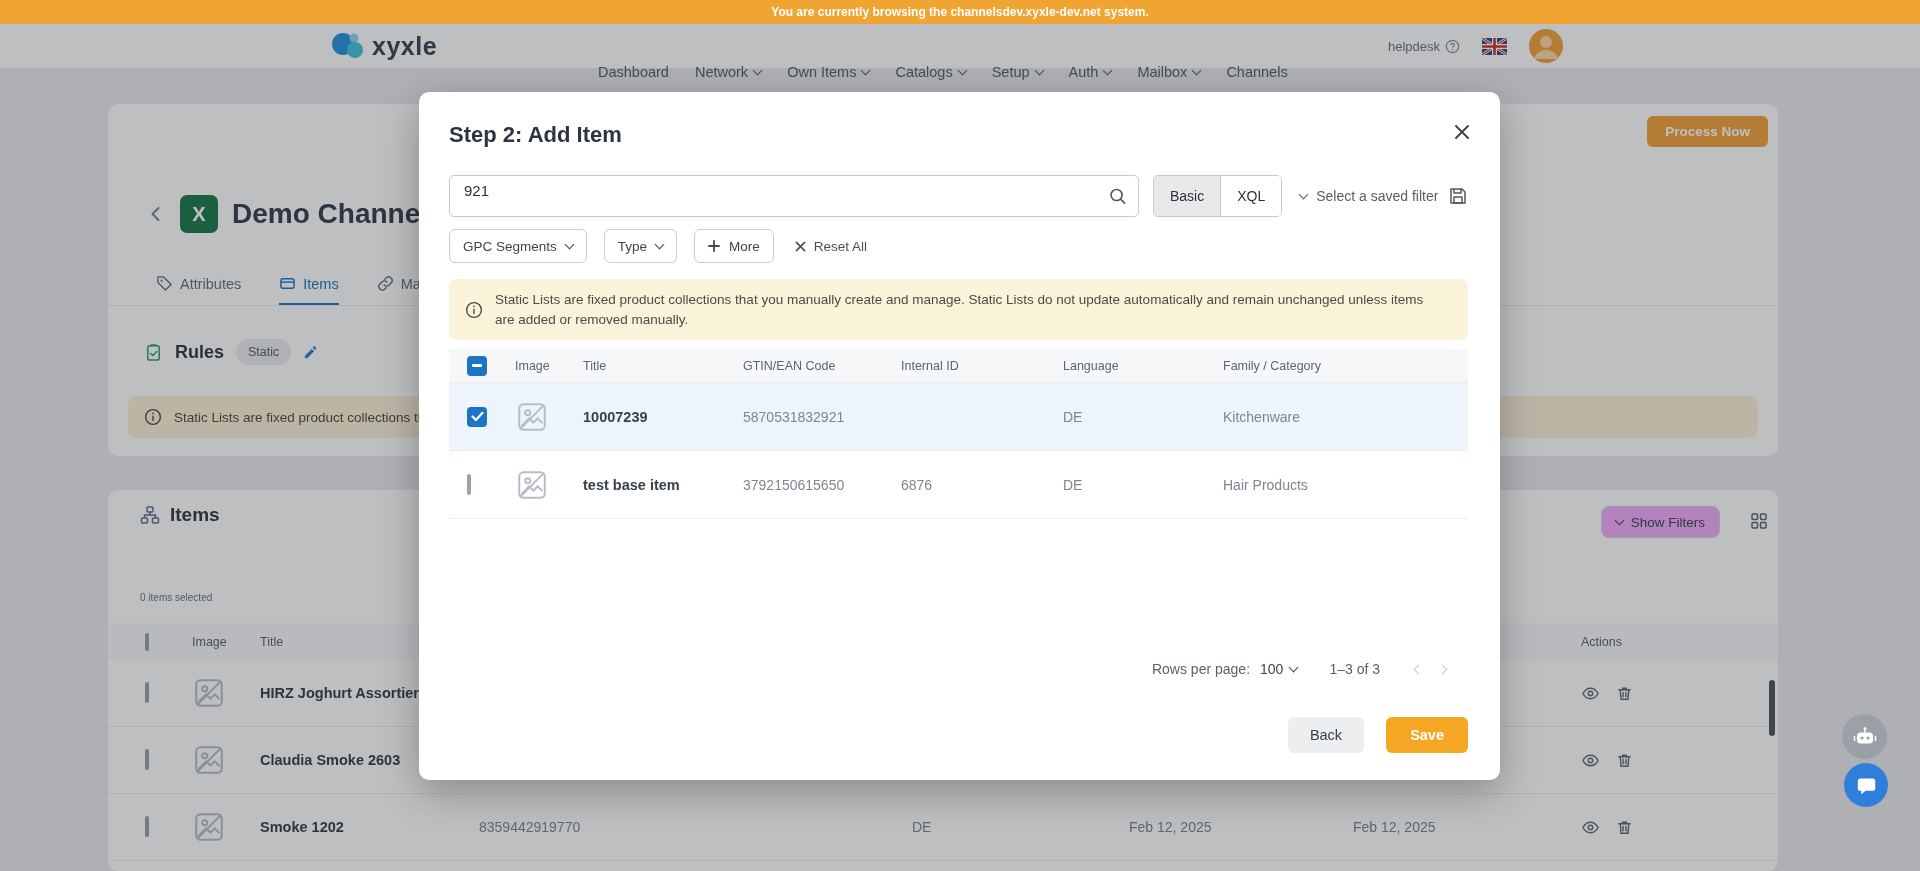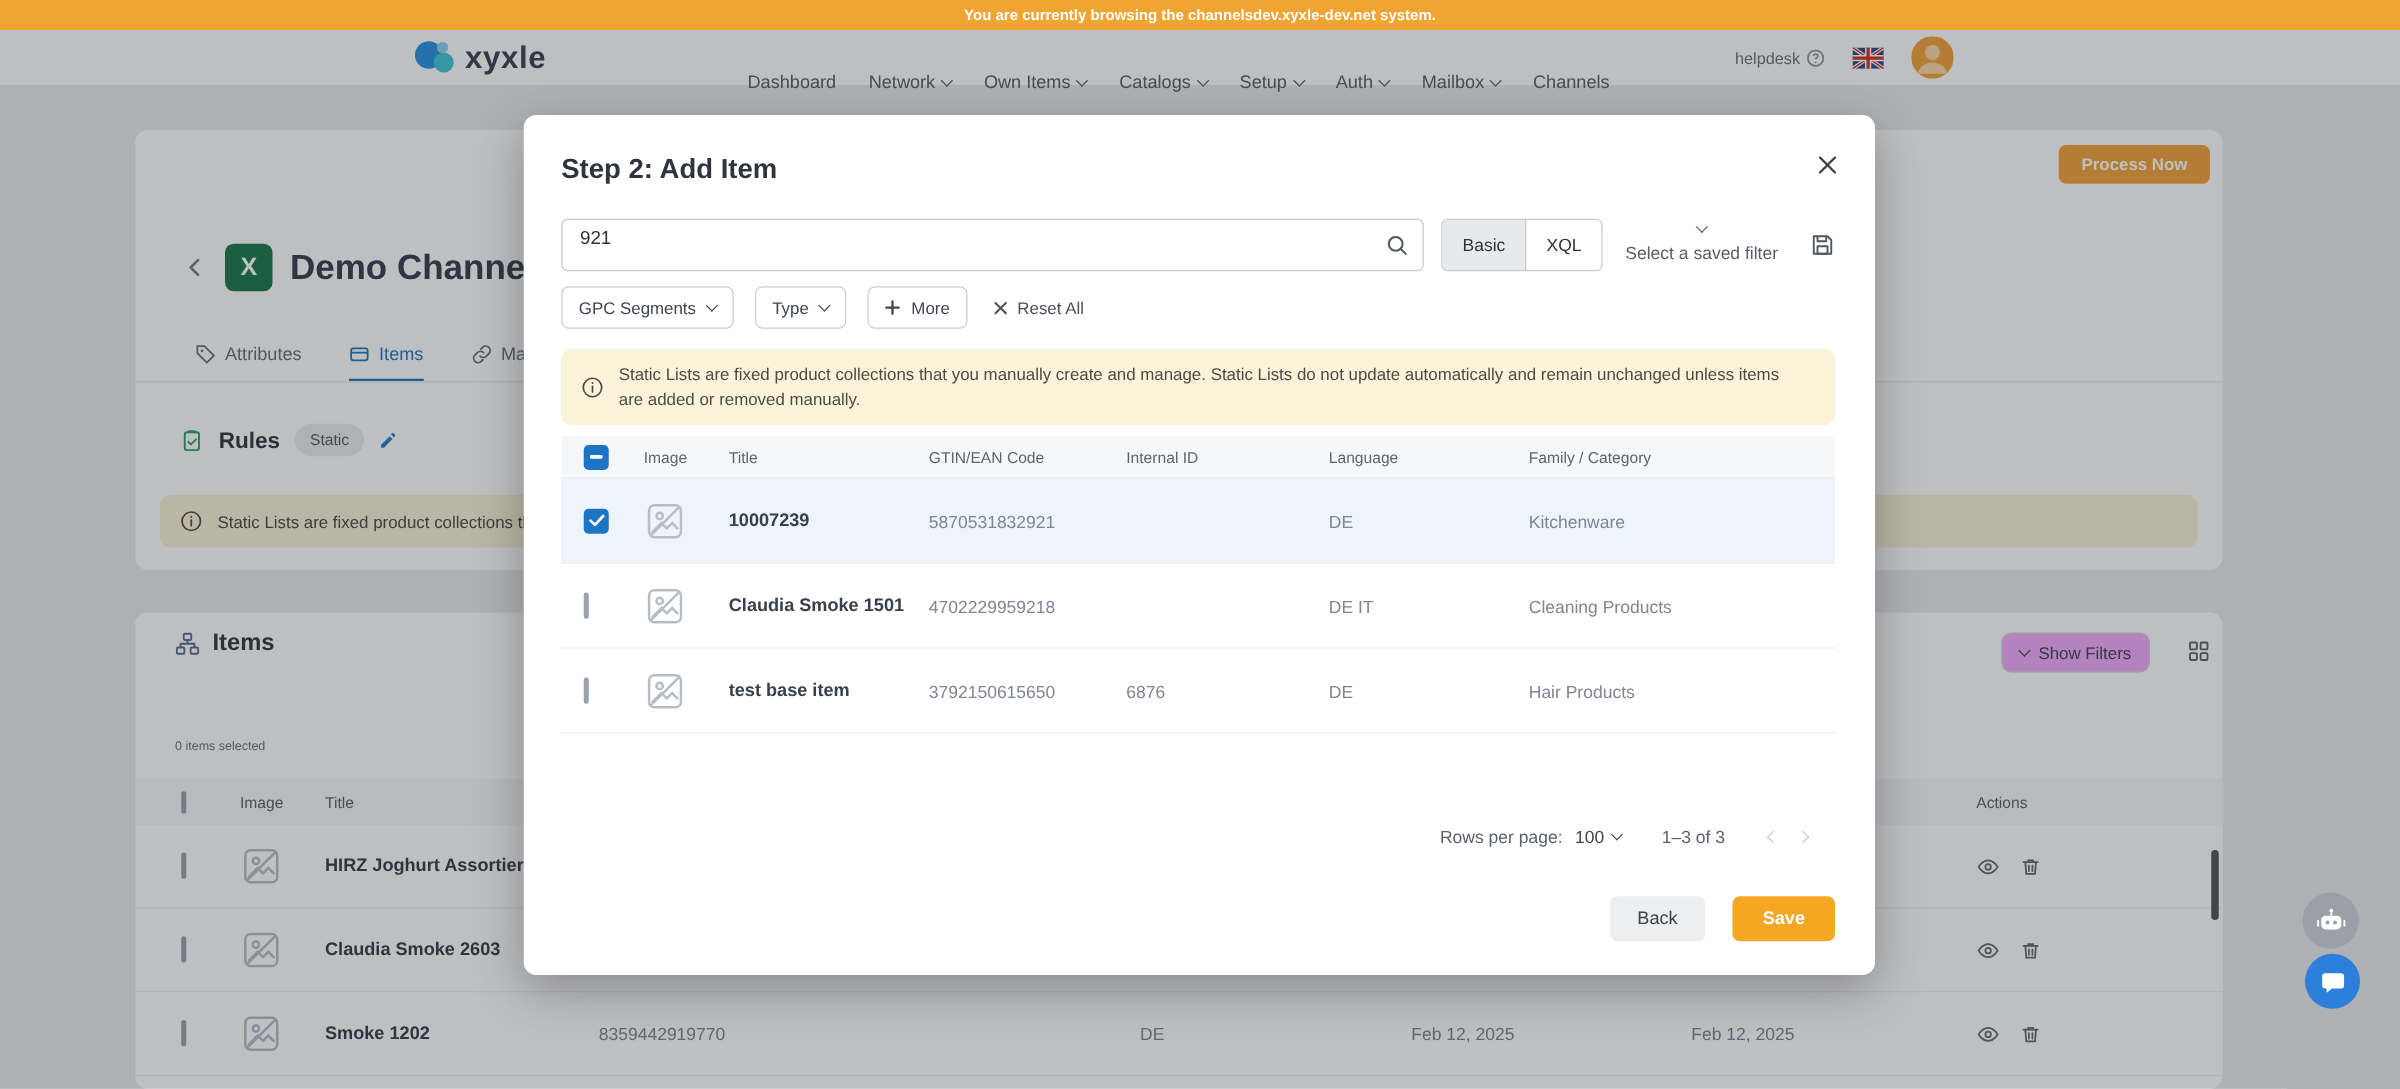--- a/index.html
+++ b/index.html
@@ -8,21 +8,21 @@
   svg { display:block; }
 
   
   .sys-banner { position:absolute; top:0; left:0; width:100%; height:24px; background:#F0A431; color:#fff;
     font-size:12px; font-weight:700; display:flex; align-items:center; justify-content:center; z-index:90; }
 
   
   .navbar { position:absolute; top:24px; left:0; width:100%; height:44px; background:#fff; z-index:1; }
   .nav-logo { position:absolute; left:330px; top:0; height:44px; display:flex; align-items:center; gap:8px; }
   .logo-text { font-size:25px; font-weight:700; color:#3C4656; letter-spacing:.5px; }
-  .nav-menu { position:absolute; left:598px; top:16px; height:52px; display:flex; align-items:center; gap:26px; }
+  .nav-menu { position:absolute; left:598px; top:4px; height:52px; display:flex; align-items:flex-end; gap:26px; }
   .nav-item { display:flex; align-items:center; gap:6px; font-size:14.5px; color:#57616E; cursor:pointer; white-space:nowrap; }
   .nav-right { position:absolute; left:1388px; top:0; height:44px; display:flex; align-items:center; gap:22px; }
   .helpdesk { display:flex; align-items:center; gap:5px; font-size:13px; color:#6A7380; cursor:pointer; }
   .chev { display:inline-block; width:7px; height:7px; border-right:1.6px solid currentColor; border-bottom:1.6px solid currentColor;
     transform:rotate(45deg); margin-top:-4px; flex:none; }
   .chev.left { transform:rotate(135deg); margin-top:0; }
   .chev.right { transform:rotate(-45deg); margin-top:0; }
 
   
   .card-a { position:absolute; left:108px; top:104px; width:1670px; height:352px; background:#fff; border-radius:10px; z-index:1; }
@@ -80,21 +80,21 @@
   .modal-close { position:absolute; right:26px; top:28px; width:24px; height:24px; display:flex; align-items:center; justify-content:center; cursor:pointer; }
   .search-row { position:absolute; left:30px; right:32px; top:83px; height:42px; display:flex; align-items:center; }
   .search-wrap { position:relative; width:690px; height:42px; }
   .search-input { width:100%; height:100%; border:1px solid #C6CACD; border-radius:5px; padding:0 42px 12px 14px; font-size:15px;
     color:#333; font-family:inherit; outline:none; background:#fff; }
   .search-icon { position:absolute; right:12px; top:50%; transform:translateY(-50%); cursor:pointer; }
   .mode-toggle { display:flex; height:42px; margin-left:14px; border:1px solid #C6CACD; border-radius:5px; overflow:hidden; }
   .mode-btn { padding:0 16px; display:flex; align-items:center; font-size:14px; color:#2F3338; background:#fff; cursor:pointer; }
   .mode-btn.selected { background:#E7E9EA; }
   .mode-btn + .mode-btn { border-left:1px solid #C6CACD; }
-  .saved-filter { margin-left:18px; display:flex; align-items:center; gap:9px; font-size:14px; color:#555E69; cursor:pointer;flex-direction:column; }
+  .saved-filter { margin-left:18px; display:flex; align-items:center; gap:9px; font-size:14px; color:#555E69; cursor:pointer; }
   .save-filter-btn { margin-left:auto; cursor:pointer; }
   .chips-row { position:absolute; left:30px; top:137px; height:34px; display:flex; align-items:center; gap:17px; }
   .chip { height:34px; border:1px solid #C9CDD2; border-radius:6px; padding:0 13px; display:flex; align-items:center; gap:9px;
     font-size:13.5px; color:#3F4650; background:#fff; cursor:pointer; font-family:inherit; }
   .chip-reset { display:flex; align-items:center; gap:8px; font-size:13.5px; color:#4A515B; cursor:pointer; margin-left:4px; }
   .modal-info { position:absolute; left:30px; right:32px; top:187px; height:61px; background:#FBF2DA; border-radius:8px;
     display:flex; align-items:center; gap:12px; padding:0 16px; }
   .modal-info .info-text { font-size:13.5px; line-height:20px; color:#4E4B44; padding-right:8px; }
   .m-table { position:absolute; left:30px; right:32px; top:257px; }
   .m-header, .m-row { display:flex; align-items:center; padding-left:18px; }
@@ -507,34 +507,20 @@
               <path d="M5 18l5-5 3 3 3-3 3 3"></path>
               <path d="M4 20L20 4"></path>
             </svg></span></div>
       <div class="colM-title">10007239</div>
       <div class="colM-gtin cell-gray">5870531832921</div>
       <div class="colM-id cell-gray"></div>
       <div class="colM-lang cell-gray">DE</div>
       <div class="colM-family cell-gray">Kitchenware</div>
     </div>
 
-    <div class="m-row">
-      <div class="colM-cb"><span class="cb empty"></span></div>
-      <div class="colM-img"><span><svg width="34" height="34" viewBox="0 0 24 24" fill="none" stroke="#B7BDC6" stroke-width="1.4" stroke-linecap="round">
-              <rect x="3" y="3" width="18" height="18" rx="3"></rect>
-              <circle cx="9" cy="9" r="1.8"></circle>
-              <path d="M5 18l5-5 3 3 3-3 3 3"></path>
-              <path d="M4 20L20 4"></path>
-            </svg></span></div>
-      <div class="colM-title">Claudia Smoke 1501</div>
-      <div class="colM-gtin cell-gray">4702229959218</div>
-      <div class="colM-id cell-gray"></div>
-      <div class="colM-lang cell-gray">DE IT</div>
-      <div class="colM-family cell-gray">Cleaning Products</div>
-    </div>
 
     <div class="m-row">
       <div class="colM-cb"><span class="cb empty"></span></div>
       <div class="colM-img"><span><svg width="34" height="34" viewBox="0 0 24 24" fill="none" stroke="#B7BDC6" stroke-width="1.4" stroke-linecap="round">
               <rect x="3" y="3" width="18" height="18" rx="3"></rect>
               <circle cx="9" cy="9" r="1.8"></circle>
               <path d="M5 18l5-5 3 3 3-3 3 3"></path>
               <path d="M4 20L20 4"></path>
             </svg></span></div>
       <div class="colM-title">test base item</div>

